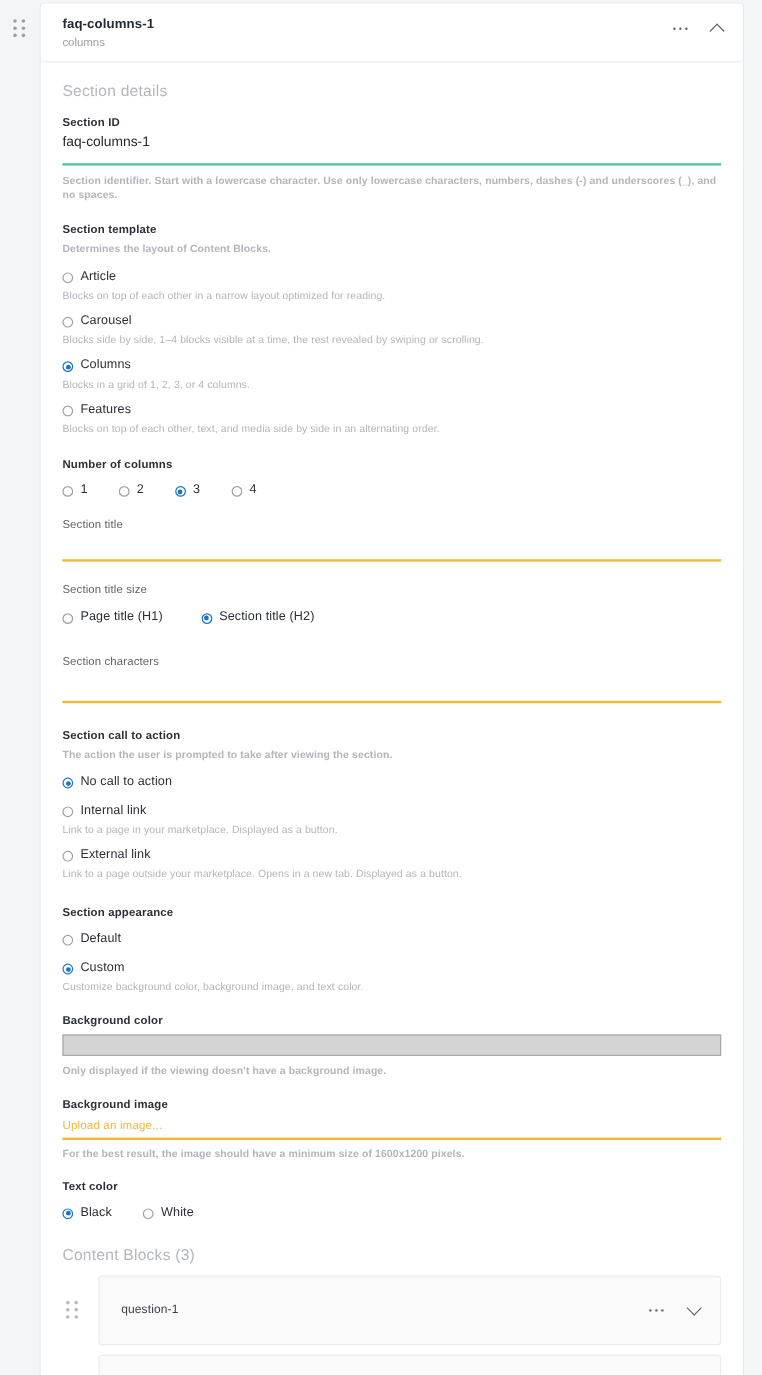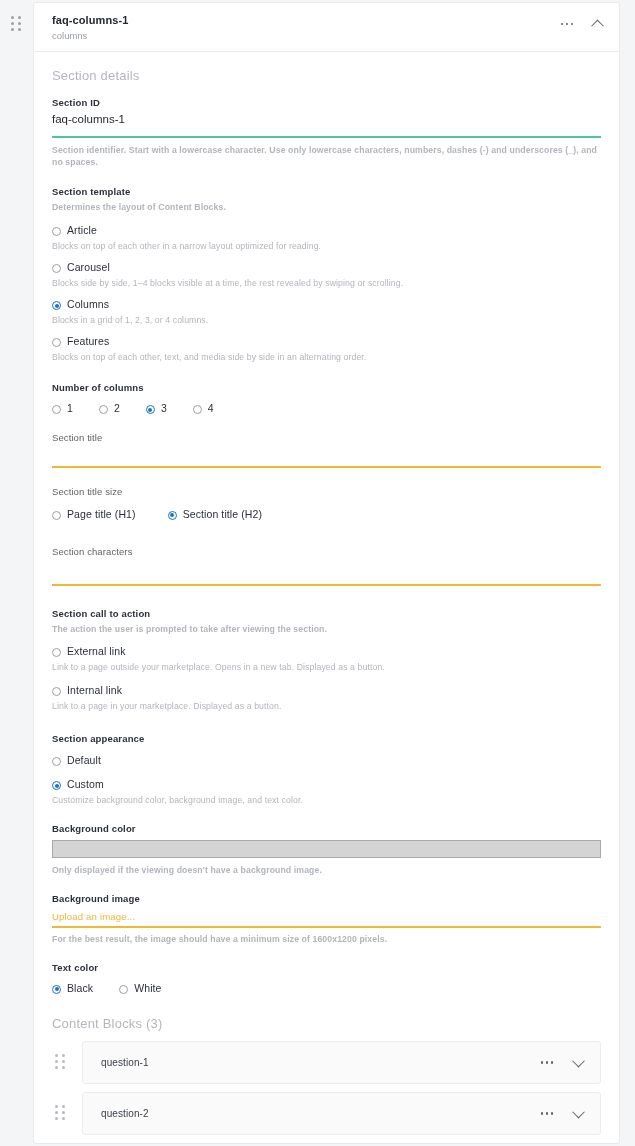--- a/index.html
+++ b/index.html
@@ -107,21 +107,21 @@
     margin: 22px 0 10px 0;
   }
   .cb-row { position:relative; display:flex; align-items:center; margin-bottom:8px; }
   .cb-handle {
     width:14px; height:16px; margin-left:3px; margin-right:13px;
     display:grid; grid-template-columns: repeat(2, 4px); grid-template-rows: repeat(3,4px);
     gap:2px 3px; align-content:center; cursor:grab; flex:0 0 auto;
   }
   .cb-handle i { width:3px; height:3px; border-radius:50%; background:#b6babf; display:block; }
   .cb-card {
-    flex:1 1 auto; height:43px; background:#fafafb;
+    flex:1 1 auto; height:58px; background:#fafafb;
     border:1px solid #ececef; border-radius:3px;
     display:flex; align-items:center; padding: 0 14px 0 18px;
   }
   .cb-name { font-size:10px; color:#3c4149; flex:1 1 auto; letter-spacing:.1px; }
   .cb-actions { display:flex; align-items:center; gap:15px; }
   .cb-actions .dots i { background:#5f6368; }
 </style>
 </head>
 <body>
 
@@ -250,31 +250,37 @@
         <div class="input-blank" style="height:24px" placeholder=""></div>
         <div class="underline-amber"></div>
       </div>
 
       <div class="group" style="margin-top:22px">
         <div class="field-label">Section call to action</div>
         <div class="field-hint" style="margin-top:5px">The action the user is prompted to take after viewing the section.</div>
 
         <div class="opt">
           <div class="radio">
+              <span class="rbtn on"></span>
+            <span class="rlabel">No call to action</span>
+            </div>
+        </div>
+        <div class="opt" style="margin-top:12px">
+          <div class="radio">
+              <span class="rbtn"></span>
+            <span class="rlabel">Internal link</span>
+            </div>
+          <div class="rdesc">Link to a page in your marketplace. Displayed as a button.</div>
+        </div>
+        <div class="opt">
+          <div class="radio">
               <span class="rbtn"></span>
             <span class="rlabel">External link</span>
             </div>
           <div class="rdesc">Link to a page outside your marketplace. Opens in a new tab. Displayed as a button.</div>
-        </div>
-        <div class="opt" style="margin-top:12px">
-          <div class="radio">
-              <span class="rbtn"></span>
-            <span class="rlabel">Internal link</span>
-            </div>
-          <div class="rdesc">Link to a page in your marketplace. Displayed as a button.</div>
         </div>
       </div>
 
       <div class="group" style="margin-top:22px">
         <div class="field-label">Section appearance</div>
         <div class="opt">
           <div class="radio">
               <span class="rbtn"></span>
             <span class="rlabel">Default</span>
             </div>

